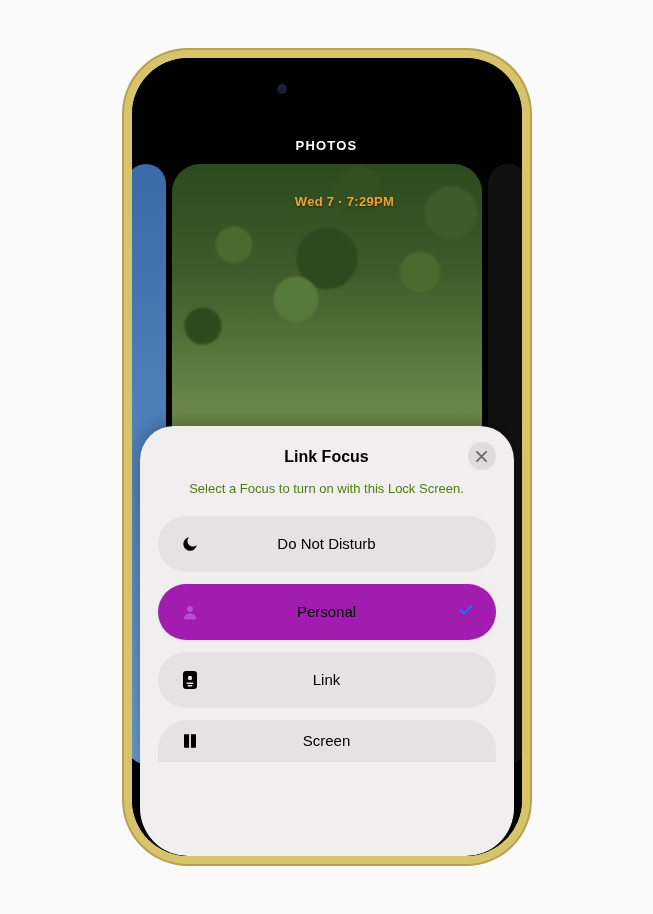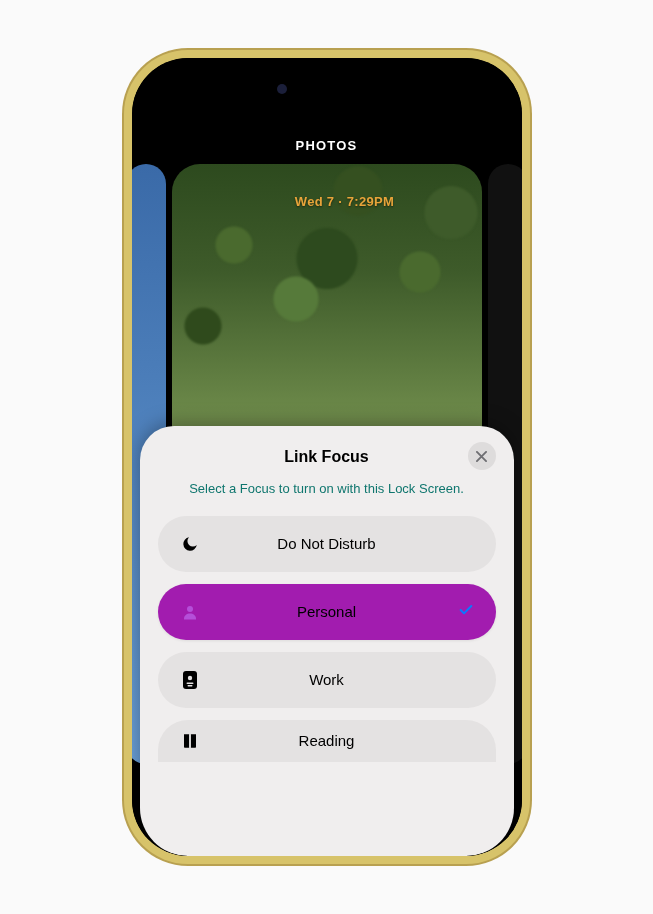--- a/index.html
+++ b/index.html
@@ -119,21 +119,21 @@
   .close-btn {
     position:absolute; right:0; top:-2px;
     width:28px; height:28px; border-radius:50%;
     background:#dedcdc;
     display:flex; align-items:center; justify-content:center;
     cursor:pointer;
   }
   .close-btn svg { width:11px; height:11px; }
 
   .sheet-sub {
-    text-align:center; color:#0f766e; font-size:13px; line-height:1.35;
+    text-align:center; color:#4d7c0f; font-size:13px; line-height:1.35;
     padding: 0 24px 18px 24px;
   }
 
   .focus-list { display:flex; flex-direction:column; gap:12px; }
   .focus-item {
     height:56px; border-radius:30px;
     background:#e4e2e2;
     display:flex; align-items:center;
     padding: 0 20px;
     position:relative;
@@ -222,30 +222,30 @@
 
         <div class="focus-item">
           <span class="fi-icon">
             <svg width="16" height="20" viewBox="0 0 16 20">
                 <rect x="1" y="1" width="14" height="18" rx="3" fill="#000"></rect>
                 <circle cx="8" cy="8" r="2.2" fill="#e4e2e2"></circle>
                 <rect x="4.5" y="12.5" width="7" height="1.6" rx="0.8" fill="#e4e2e2"></rect>
                 <rect x="5.5" y="15" width="5" height="1.4" rx="0.7" fill="#e4e2e2"></rect>
               </svg>
           </span>
-          <span class="fi-label">Work</span>
+          <span class="fi-label">Link</span>
         </div>
 
         <div class="focus-item clip">
           <span class="fi-icon">
             <svg width="18" height="18" viewBox="0 0 24 24">
                 <path fill="#000" d="M4 3h7v18H5a1 1 0 0 1-1-1V3zm9 0h7v17a1 1 0 0 1-1 1h-6V3z"></path>
                 <rect x="11" y="3" width="2" height="18" fill="#e4e2e2"></rect>
               </svg>
           </span>
-          <span class="fi-label">Reading</span>
+          <span class="fi-label">Screen</span>
         </div>
 
       </div>
     </div>
 
   </div>
 </div>
 
 </body></html>

